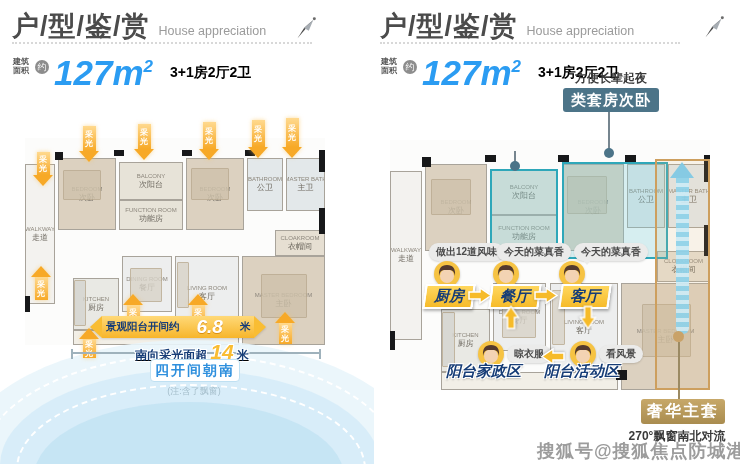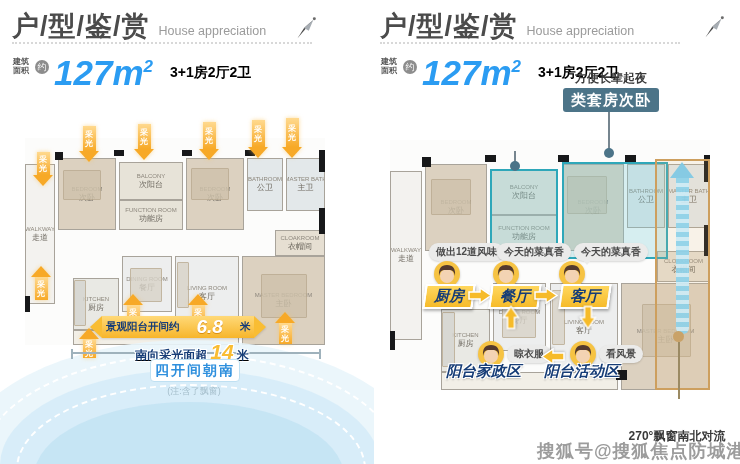--- a/index.html
+++ b/index.html
@@ -427,17 +427,18 @@
       <polygon points="1,5 12,5 12,1 23,8.5 12,16 12,12 1,12" fill="#f6bb2a" stroke="#fff" stroke-width="1.5"></polygon>
     </svg>
   <svg class="farrow" style="left:541px;top:348px;width:24px;height:17px;transform:rotate(180deg);" viewBox="0 0 24 17">
       <polygon points="1,5 12,5 12,1 23,8.5 12,16 12,12 1,12" fill="#f6bb2a" stroke="#fff" stroke-width="1.5"></polygon>
     </svg>
   <div class="baylabel" style="left:544px;top:362px;">阳台活动区</div>
   <div class="baylabel" style="left:446px;top:362px;">阳台家政区</div>
 
   <div class="dot" style="left:673px;top:331px;width:11px;height:11px;background:#c9a268;"></div>
   <div class="conn" style="left:678px;top:342px;height:57px;background:#9b8a63;"></div>
+  <div class="badge gold-badge" style="left:641px;top:399px;width:84px;height:25px;font-size:16px;">奢华主套</div>
   <div class="plainnote" style="left:612px;top:428px;width:130px;">270°飘窗南北对流</div>
 
   <div class="watermark" style="left:537px;top:439px;">搜狐号@搜狐焦点防城港站</div>
 
 </div>
 
 </body></html>

